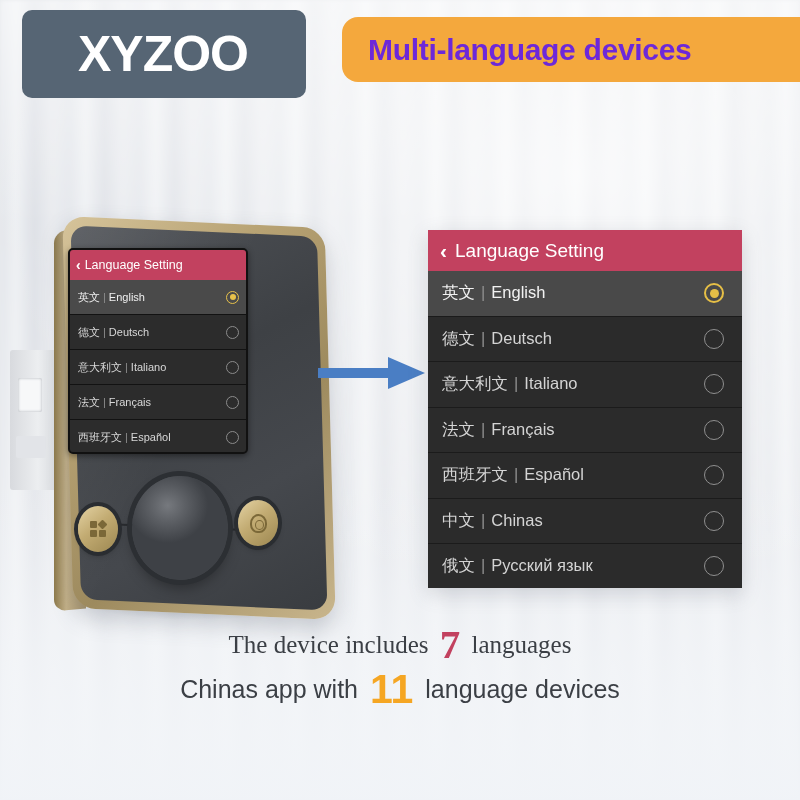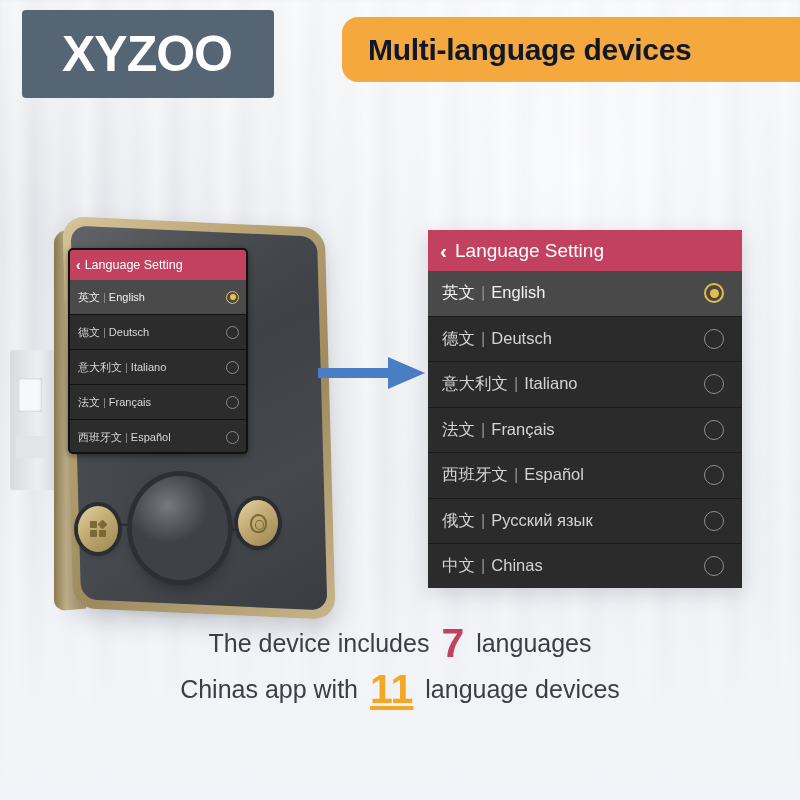--- a/index.html
+++ b/index.html
@@ -30,23 +30,23 @@
   .bg-vignette {
     position: absolute; inset: 0;
     background:
       radial-gradient(120% 85% at 72% 22%, rgba(255,255,255,0.75), rgba(255,255,255,0) 62%),
       linear-gradient(to bottom, rgba(232,236,241,0) 60%, rgba(240,243,247,0.95) 100%);
   }
 
   
   .logo-badge {
     position: absolute; left: 22px; top: 10px;
-    width: 252px; height: 88px;
+    width: 284px; height: 88px;
     background: #566574;
-    border-radius: 4px;
+    border-radius: 10px;
     display: flex; align-items: center; justify-content: center;
   }
   .logo-mark { display: flex; align-items: center; gap: 2px; }
   .logo-text {
     color: #ffffff;
     font-size: 50px;
     font-weight: bold;
     letter-spacing: -1px;
     line-height: 1;
   }
@@ -261,46 +261,46 @@
     background: #e6bf46;
   }
 
   
   .caption {
     position: absolute; left: 0; width: 800px;
     text-align: center;
     color: #3b3f45;
     white-space: nowrap;
   }
-  .caption-1 { top: 620px; font-size: 25px; }
+  .caption-1 { top: 620px; font-size: 25px; font-family: Liberation Serif, serif; }
   .caption-2 { top: 666px; font-size: 25px; }
   .big-num {
     font-size: 41px; font-weight: bold;
     vertical-align: -5px; padding: 0 5px;
   }
   .num-red { color: #c2415f; }
-  .num-orange { color: #f5a623; text-decoration: underline; }
+  .num-orange { color: #f5a623; }
 </style>
 </head>
 <body>
 
 <div id="stage">
 
   <div class="bg-base"></div>
   <div class="bg-vignette"></div>
 
   <div class="logo-badge" style="background: rgb(86, 101, 116);">
     <div class="logo-mark">
       <span class="logo-text">XYZOO</span>
       <svg width="0" height="0"></svg>
     </div>
   </div>
 
   <div class="banner" style="background: rgb(244, 168, 61);">
-    <span class="banner-title" style="color: #0f172a;">Multi-language devices</span>
+    <span class="banner-title" style="color: #6d28d9;">Multi-language devices</span>
   </div>
 
   <div class="device-wrap">
     <div class="device-shadow"></div>
     <div class="device-latch"></div>
     <div class="device-side"></div>
 
     <div class="device-frame">
       <div class="device-face"></div>
     </div>
@@ -376,25 +376,25 @@
         </div>
         <div class="panel-row">
           <div class="pr-label"><span>法文</span><span class="sep">|</span><span>Français</span></div>
           <span class="pr-radio"></span>
         </div>
         <div class="panel-row">
           <div class="pr-label"><span>西班牙文</span><span class="sep">|</span><span>Español</span></div>
           <span class="pr-radio"></span>
         </div>
         <div class="panel-row">
+          <div class="pr-label"><span>中文</span><span class="sep">|</span><span>Chinas</span></div>
+          <span class="pr-radio"></span>
+        </div>
+        <div class="panel-row">
           <div class="pr-label"><span>俄文</span><span class="sep">|</span><span>Русский язык</span></div>
-          <span class="pr-radio"></span>
-        </div>
-        <div class="panel-row">
-          <div class="pr-label"><span>中文</span><span class="sep">|</span><span>Chinas</span></div>
           <span class="pr-radio"></span>
         </div>
       </div>
   </div>
 
   <div class="caption caption-1">
     <span>The device includes</span>
     <span class="big-num num-red" style="color: rgb(194, 65, 95);">7</span>
     <span>languages</span>
   </div>

